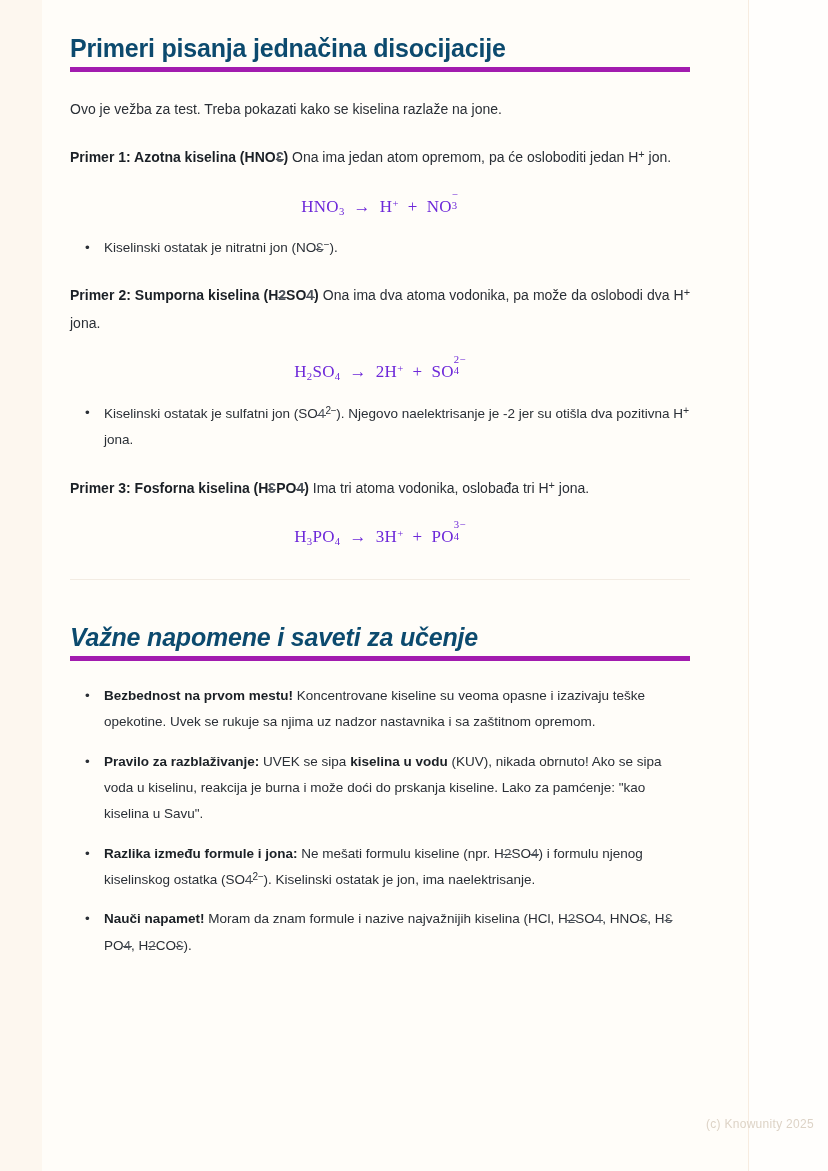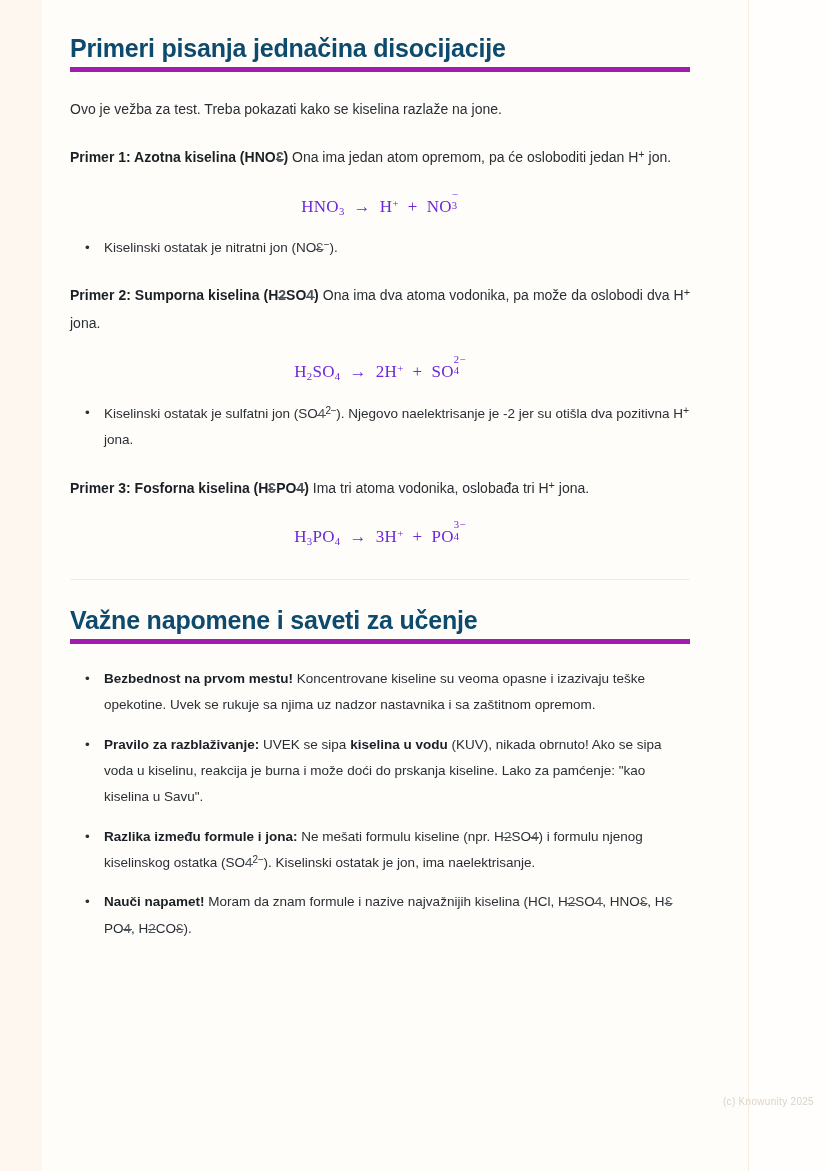--- a/index.html
+++ b/index.html
@@ -196,22 +196,22 @@
   hr.section-divider {
     margin: 32px 0 0 0;
     border: 0;
     border-top: 1px solid #f3ece3;
   }
 
   
   .footer-credit {
     position: absolute;
     right: 14px;
-    bottom: 64px;
-    font-size: 10px;
+    bottom: 40px;
+    font-size: 12px;
     letter-spacing: 0.3px;
     color: #ddd3c6;
   }
 </style>
 </head>
 <body>
 
 <div class="page-canvas">
 
   <div class="left-gutter"></div>
@@ -240,21 +240,21 @@
       <li><span>Kiselinski ostatak je sulfatni jon (SO</span><span class="cdig">4</span><span class="sup-charge">2−</span><span>). Njegovo naelektrisanje je -2 jer su otišla dva pozitivna H</span><span class="sup-plus">+</span><span> jona.</span></li>
     </ul>
 
     <p class="body-text"><b><span>Primer 3: Fosforna kiselina (H</span><span class="cdig mirror">3</span><span>PO</span><span class="cdig">4</span><span>)</span></b><span> Ima tri atoma vodonika, oslobađa tri H</span><span class="sup-plus">+</span><span> jona.</span></p>
 
     <div class="equation"><span>H</span><sub>3</sub><span>PO</span><sub>4</sub><span class="eq-spacer"></span><span>→</span><span class="eq-spacer"></span><span>3</span><span>H</span><sup>+</sup><span class="eq-spacer"></span><span>+</span><span class="eq-spacer"></span><span>PO</span><span class="stack"><span class="top">3−</span><span class="bot">4</span></span><span style="display:inline-block;width:12px"></span></div>
 
 
     <hr class="section-divider">
 
-    <h1 class="section-heading second" style="margin-top:26px;">Važne napomene i saveti za učenje</h1>
+    <h1 class="section-heading second" style="margin-top:43px;font-style:italic;">Važne napomene i saveti za učenje</h1>
 
     <ul class="bullets tips">
 
       <li><b>Bezbednost na prvom mestu!</b><span> Koncentrovane kiseline su veoma opasne i izazivaju teške opekotine. Uvek se rukuje sa njima uz nadzor nastavnika i sa zaštitnom opremom.</span></li>
 
       <li><b>Pravilo za razblaživanje:</b><span> UVEK se sipa </span><b>kiselina u vodu</b><span> (KUV), nikada obrnuto! Ako se sipa voda u kiselinu, reakcija je burna i može doći do prskanja kiseline. Lako za pamćenje: "kao kiselina u Savu".</span></li>
 
       <li><b>Razlika između formule i jona:</b><span> Ne mešati formulu kiseline (npr. H</span><span class="cdig">2</span><span>SO</span><span class="cdig">4</span><span>) i formulu njenog kiselinskog ostatka (SO</span><span class="cdig">4</span><span class="sup-charge">2−</span><span>). Kiselinski ostatak je jon, ima naelektrisanje.</span></li>
 
       <li><b>Nauči napamet!</b><span> Moram da znam formule i nazive najvažnijih kiselina (HCl, H</span><span class="cdig">2</span><span>SO</span><span class="cdig">4</span><span>, HNO</span><span class="cdig mirror">3</span><span>, H</span><span class="cdig mirror">3</span><span>PO</span><span class="cdig">4</span><span>, H</span><span class="cdig">2</span><span>CO</span><span class="cdig mirror">3</span><span>).</span></li>

